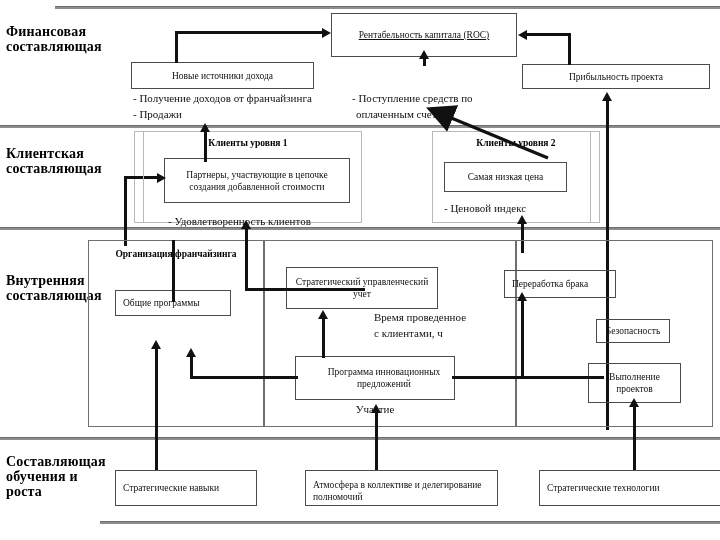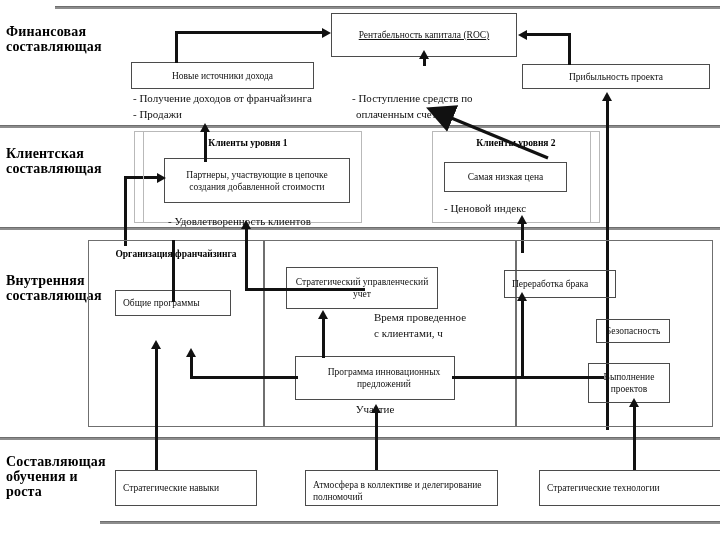--- a/index.html
+++ b/index.html
@@ -221,21 +221,21 @@
     <span>Программа инновационных предложений</span>
   </div>
   <div class="cap c" style="left:295px;top:403px;width:160px;">Участие</div>
 
   <div class="obox" style="left:504px;top:270px;width:112px;height:28px;justify-content:flex-start;padding-left:7px;">
     <span>Переработка брака</span>
   </div>
   <div class="obox" style="left:556px;top:319px;width:74px;height:24px;margin-left:40px;">
     <span>Безопасность</span>
   </div>
-  <div class="obox" style="left:588px;top:363px;width:82px;height:40px;">
+  <div class="obox" style="left:588px;top:363px;width:93px;height:40px;">
     <span>Выполнение проектов</span>
   </div>
 
   <div class="ln lnv" style="left:172px;top:240px;height:62px;"></div>
 
   <div class="ln lnh" style="left:190px;top:376px;width:108px;"></div>
   <div class="ln lnv" style="left:190px;top:356px;height:22px;"></div>
   <div class="arrow up" style="left:186px;top:348px;"></div>
 
   <div class="ln lnv" style="left:155px;top:348px;height:122px;"></div>

